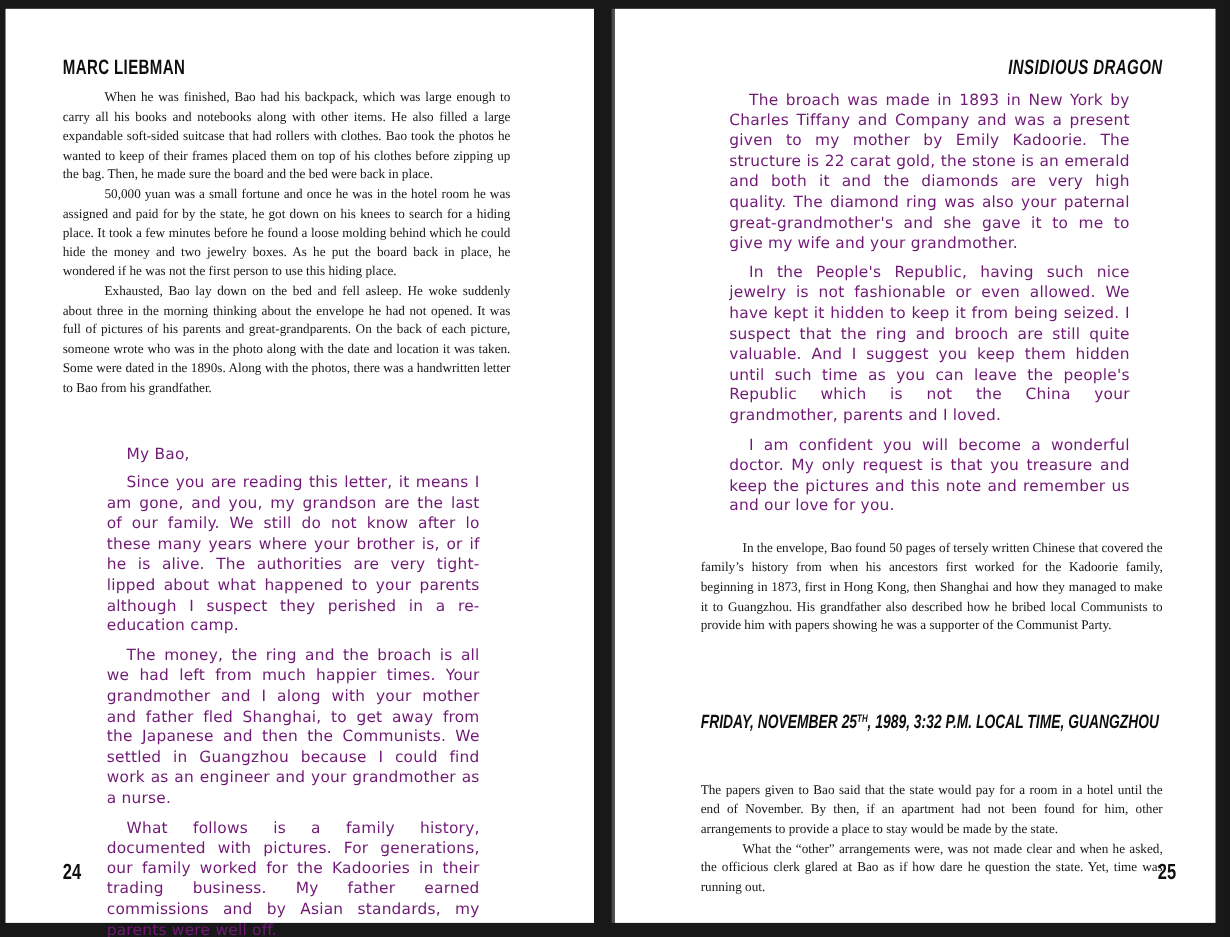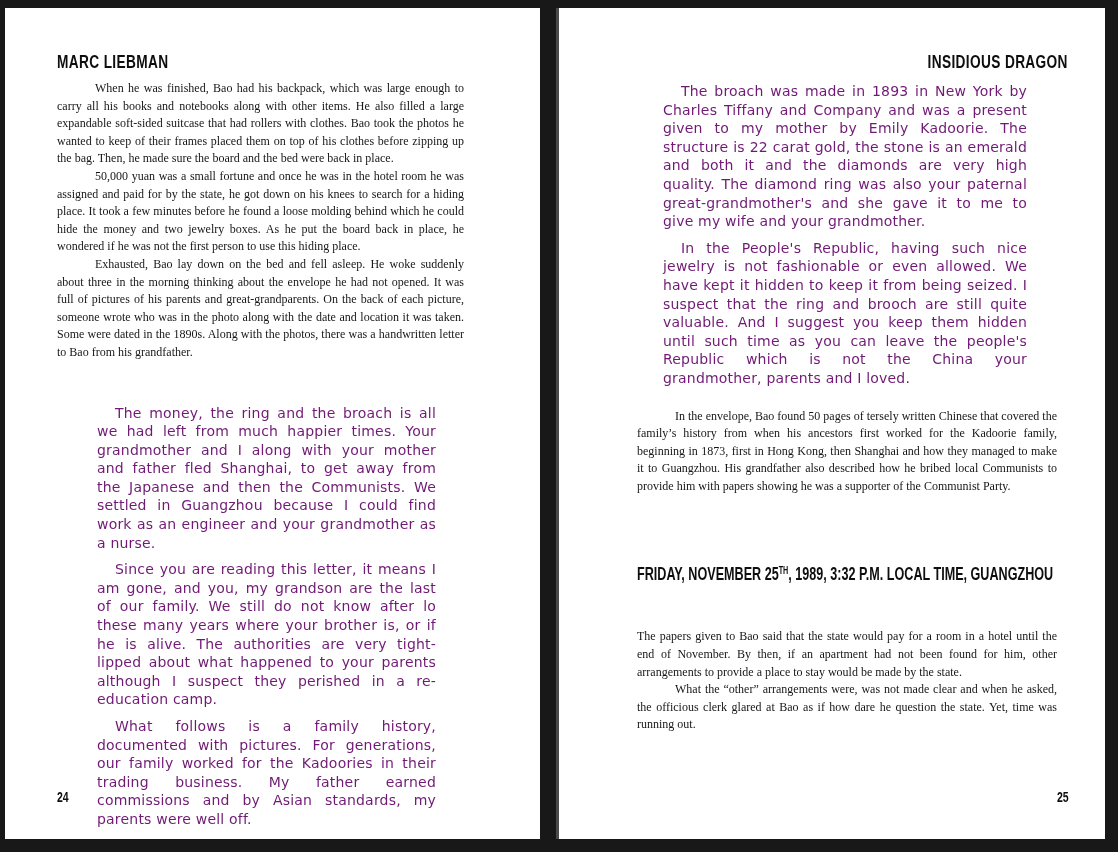--- a/index.html
+++ b/index.html
@@ -27,21 +27,21 @@
     position:absolute; top:44px;
     font-family:"Liberation Sans", sans-serif;
     font-weight:bold; font-size:19px; line-height:19px;
     color:#0e0e0e; letter-spacing:0.5px; white-space:nowrap;
   }
   .running-header .squeeze {
     display:inline-block; transform:scaleX(0.72);
   }
   .page.left  .running-header { left:52px; }
   .page.left  .running-header .squeeze { transform-origin:left center; }
-  .page.right .running-header { right:37px; text-align:center; }
+  .page.right .running-header { right:48px; text-align:center;font-style:italic; }
   .page.right .running-header .squeeze { transform-origin:right center; }
   
   .column-left  { position:absolute; left:52px;  right:76px; top:72px; }
   .column-right { position:absolute; left:78px;  right:48px; top:72px; }
   p.body-par {
     margin:0; padding:0;
     font-size:12px; line-height:17.6px;
     color:#161616;
     text-align:justify;
     text-indent:38px;
@@ -59,34 +59,34 @@
     text-indent:18px;
     letter-spacing:0.2px;
   }
   .letter.letter-left { margin:42px 28px 0 40px; }
   .letter.letter-right { margin:0 30px 0 26px; padding-top:2px; }
   .after-letter { margin-top:20px !important; }
   
   .section-heading {
     margin:66px 0 0 0; padding:0;
     font-family:"Liberation Sans", sans-serif;
-    font-weight:bold; 
+    font-weight:bold; font-style:italic;
     font-size:17.5px; line-height:20px;
     color:#0e0e0e; white-space:nowrap;
   }
   .section-heading .squeeze {
     display:inline-block; transform:scaleX(0.72); transform-origin:left center;
   }
   .section-heading sup { font-size:10px; vertical-align:6px; }
   .heading-follow { margin-top:44px !important; }
   
   .pagenum {
     position:absolute; bottom:34px;
     font-family:"Liberation Sans", sans-serif;
-    font-weight:bold; font-size:14px;
+    font-weight:bold; font-size:20px;
     color:#0e0e0e;
   }
   .pagenum .squeeze { display:inline-block; transform:scaleX(0.75); }
   .page.left  .pagenum { left:52px; }
   .page.left  .pagenum .squeeze { transform-origin:left center; }
   .page.right .pagenum { right:36px; }
   .page.right .pagenum .squeeze { transform-origin:right center; }
 </style>
 </head>
 <body>
@@ -95,40 +95,42 @@
 
   <div class="page left">
     <div class="running-header">
       <span class="squeeze">MARC LIEBMAN</span>
     </div>
     <div class="column-left">
       <p class="body-par">When he was finished, Bao had his backpack, which was large enough to carry all his books and notebooks along with other items. He also filled a large expandable soft-sided suitcase that had rollers with clothes. Bao took the photos he wanted to keep of their frames placed them on top of his clothes before zipping up the bag. Then, he made sure the board and the bed were back in place.</p>
       <p class="body-par">50,000 yuan was a small fortune and once he was in the hotel room he was assigned and paid for by the state, he got down on his knees to search for a hiding place. It took a few minutes before he found a loose molding behind which he could hide the money and two jewelry boxes. As he put the board back in place, he wondered if he was not the first person to use this hiding place.</p>
       <p class="body-par">Exhausted, Bao lay down on the bed and fell asleep. He woke suddenly about three in the morning thinking about the envelope he had not opened. It was full of pictures of his parents and great-grandparents. On the back of each picture, someone wrote who was in the photo along with the date and location it was taken. Some were dated in the 1890s. Along with the photos, there was a handwritten letter to Bao from his grandfather.</p>
       <div class="letter letter-left">
+        <p>My Bao,</p>
+        <p>Since you are reading this letter, it means I am gone, and you, my grandson are the last of our family. We still do not know after lo these many years where your brother is, or if he is alive. The authorities are very tight-lipped about what happened to your parents although I suspect they perished in a re-education camp.</p>
         <p>The money, the ring and the broach is all we had left from much happier times. Your grandmother and I along with your mother and father fled Shanghai, to get away from the Japanese and then the Communists. We settled in Guangzhou because I could find work as an engineer and your grandmother as a nurse.</p>
-        <p>Since you are reading this letter, it means I am gone, and you, my grandson are the last of our family. We still do not know after lo these many years where your brother is, or if he is alive. The authorities are very tight-lipped about what happened to your parents although I suspect they perished in a re-education camp.</p>
         <p>What follows is a family history, documented with pictures. For generations, our family worked for the Kadoories in their trading business. My father earned commissions and by Asian standards, my parents were well off.</p>
       </div>
     </div>
     <div class="pagenum">
       <span class="squeeze">24</span>
     </div>
   </div>
 
   <div class="spine"></div>
 
   <div class="page right">
     <div class="running-header">
       <span class="squeeze">INSIDIOUS DRAGON</span>
     </div>
     <div class="column-right">
       <div class="letter letter-right">
         <p>The broach was made in 1893 in New York by Charles Tiffany and Company and was a present given to my mother by Emily Kadoorie. The structure is 22 carat gold, the stone is an emerald and both it and the diamonds are very high quality. The diamond ring was also your paternal great-grandmother's and she gave it to me to give my wife and your grandmother.</p>
         <p>In the People's Republic, having such nice jewelry is not fashionable or even allowed. We have kept it hidden to keep it from being seized. I suspect that the ring and brooch are still quite valuable. And I suggest you keep them hidden until such time as you can leave the people's Republic which is not the China your grandmother, parents and I loved.</p>
+        <p>I am confident you will become a wonderful doctor. My only request is that you treasure and keep the pictures and this note and remember us and our love for you.</p>
       </div>
       <p class="body-par after-letter">In the envelope, Bao found 50 pages of tersely written Chinese that covered the family’s history from when his ancestors first worked for the Kadoorie family, beginning in 1873, first in Hong Kong, then Shanghai and how they managed to make it to Guangzhou. His grandfather also described how he bribed local Communists to provide him with papers showing he was a supporter of the Communist Party.</p>
       <h2 class="section-heading">
         <span class="squeeze"><span>FRIDAY, NOVEMBER 25</span><sup>TH</sup><span>, 1989, 3:32 P.M. LOCAL TIME, GUANGZHOU</span></span>
       </h2>
       <p class="body-par no-indent heading-follow">The papers given to Bao said that the state would pay for a room in a hotel until the end of November. By then, if an apartment had not been found for him, other arrangements to provide a place to stay would be made by the state.</p>
       <p class="body-par">What the “other” arrangements were, was not made clear and when he asked, the officious clerk glared at Bao as if how dare he question the state. Yet, time was running out.</p>
     </div>
     <div class="pagenum">
       <span class="squeeze">25</span>

